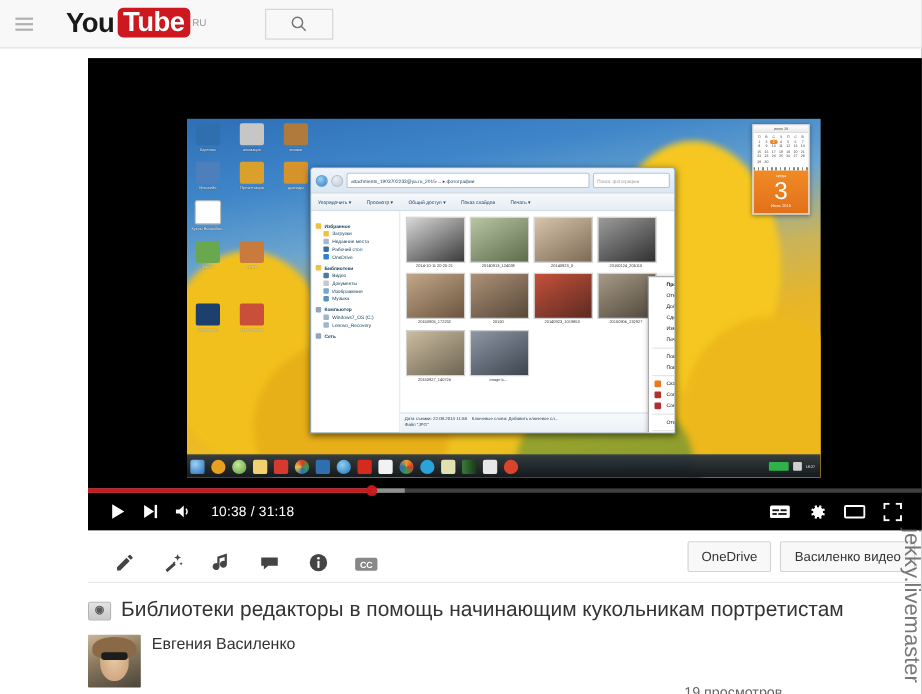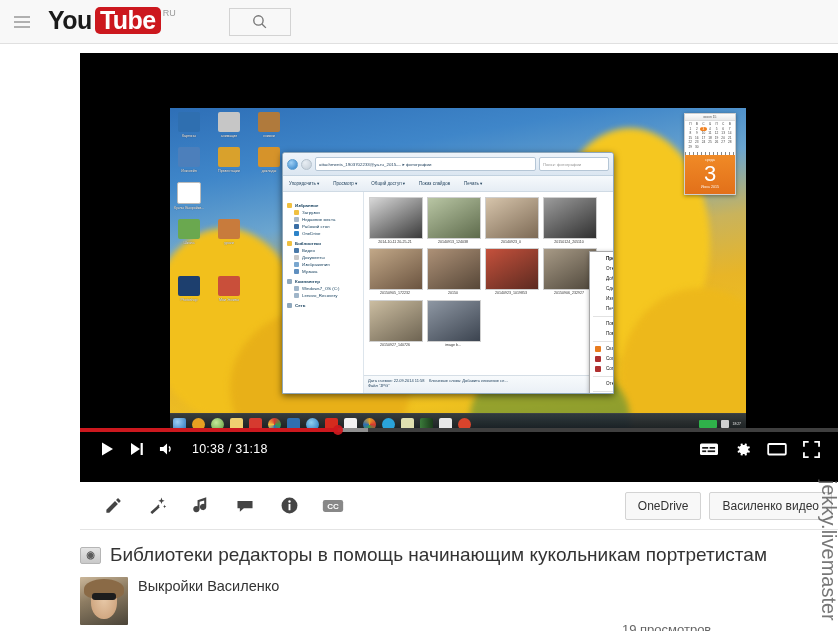--- a/index.html
+++ b/index.html
@@ -40,25 +40,26 @@
   }
   .hamburger span {
     display: block;
     height: 2px;
     background: #b0b0b0;
     width: 16px;
     margin-left: 2px;
   }
   .yt-logo {
     display: flex;
-    align-items: flex-start;
+    align-items: center;
     cursor: pointer;
     flex: 0 0 auto;
     position: relative;
     top: -1px;
+    margin-left: 12px;
   }
   .yt-logo-you {
     font-size: 25px;
     font-weight: bold;
     color: #1a1a1a;
     letter-spacing: -0.5px;
     line-height: 26px;
     font-family: "Liberation Sans", sans-serif;
   }
   .yt-logo-tube {
@@ -358,21 +359,21 @@
     gap: 6px;
     border-top: 1px solid rgba(255,255,255,.18);
   }
   .tb-ico { width: 13px; height: 13px; border-radius: 2px; flex:0 0 auto; }
   .tb-right { margin-left:auto; display:flex; align-items:center; gap:4px; padding-right:2px;}
   .tb-clock { color:#e6e6e6; font-size: 3.4px; line-height: 4.4px; text-align:center;}
 
   
   .ctrl-bar {
     position: absolute;
-    left: 0; bottom: 16px;
+    left: 0; bottom: 0;
     width: 758px;
     height: 38px;
     background: #000000;
   }
   .progress {
     position: absolute;
     top: 0; left: 0;
     width: 758px;
     height: 4px;
     background: #3f3f3f;
@@ -410,21 +411,21 @@
     margin-left: 80px;
     width: 758px;
     height: 48px;
     border-bottom: 1px solid #e4e4e4;
     display:flex; align-items:center;
     box-sizing:border-box;
   }
   .ub-icons { display:flex; align-items:center; gap: 14px; padding-left: 18px;}
   .ub-ico {
     width: 30px; height: 30px;
-    display:flex; align-items:center; justify-content:center;
+    display:flex; align-items:flex-end; justify-content:center;
     cursor:pointer;
   }
   .ub-right { margin-left:auto; display:flex; align-items:center; gap: 8px; padding-right: 6px;}
   .ub-btn {
     border: 1px solid #d3d3d3;
     background: #f8f8f8;
     color: #333333;
     font-size: 12px;
     padding: 6px 12px;
     cursor: pointer;
@@ -950,19 +951,19 @@
   <div class="vid-title">Библиотеки редакторы в помощь начинающим кукольникам портретистам</div>
 </div>
 
 <div class="channel-row">
   <div class="avatar">
     <div class="av-face"></div>
     <div class="av-hair"></div>
     <div class="av-glasses"></div>
   </div>
   <div class="ch-meta">
-    <div class="ch-name">Выкройки Василенко</div>
+    <div class="ch-name">Евгения Василенко</div>
   </div>
 </div>
 
 <div class="views-text">19 просмотров</div>
 
 <div class="watermark">jekky.livemaster</div>
 
 </body></html>

